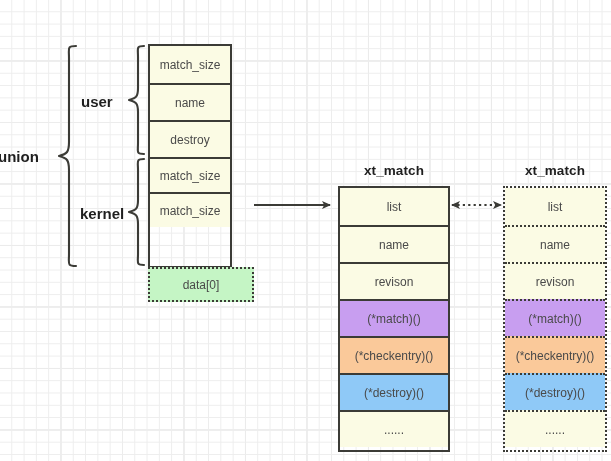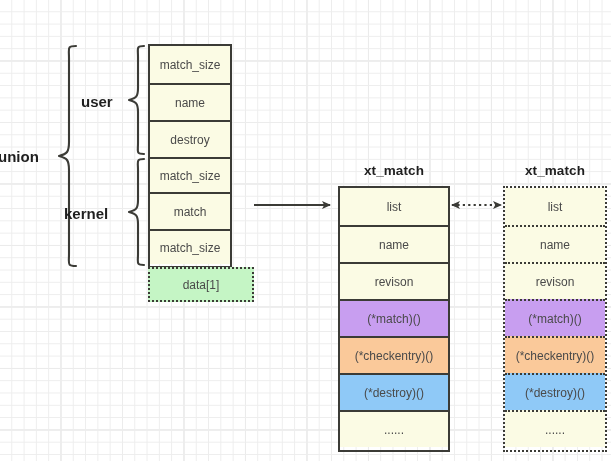--- a/index.html
+++ b/index.html
@@ -113,25 +113,24 @@
 
   <div class="struct-title" style="left:338px; top:163px; width:112px;">xt_match</div>
 
   <div class="struct-title" style="left:501px; top:163px; width:108px;">xt_match</div>
 
   <div class="struct solid" style="left:148px; top:44px; width:84px; height:224px;">
     <div class="row" style="height:37px; background:#fbfbe4;">match_size</div>
     <div class="row" style="height:37px; background:#fbfbe4;">name</div>
     <div class="row" style="height:37px; background:#fbfbe4;">destroy</div>
     <div class="row" style="height:35px; background:#fbfbe4;">match_size</div>
-    <div class="row" style="height:37px; background:#fbfbe4;">match</div>
     <div class="row" style="height:35px; background:#fbfbe4;">match_size</div>
   </div>
 
-  <div class="row detached" style="left:148px; top:267px; width:106px; height:35px; background:#c5f5c5;">data[1]</div>
+  <div class="row detached" style="left:148px; top:267px; width:106px; height:35px; background:#c5f5c5;">data[0]</div>
 
   <div class="struct solid" style="left:338px; top:186px; width:112px; height:266px;">
     <div class="row" style="height:37px; background:#fbfbe4;">list</div>
     <div class="row" style="height:37px; background:#fbfbe4;">name</div>
     <div class="row" style="height:37px; background:#fbfbe4;">revison</div>
     <div class="row" style="height:37px; background:#c89ef0;">(*match)()</div>
     <div class="row" style="height:37px; background:#fac99a;">(*checkentry)()</div>
     <div class="row" style="height:37px; background:#8fc9f7;">(*destroy)()</div>
     <div class="row" style="height:37px; background:#fbfbe4;">......</div>
   </div>
@@ -161,21 +160,21 @@
     </svg>
   </div>
   <div class="brace-label" style="left:81px; top:93px;">user</div>
 
   <div class="brace" style="left:126px; top:157px;">
     <svg width="20" height="110" viewBox="0 0 20 110">
       <path d="M 18 2 C 10 2, 12 4, 12 13 L 12 43 C 12 52, 10 53, 3 55
                C 10 57, 12 58, 12 67 L 12 97 C 12 106, 10 108, 18 108" fill="none" stroke="#3b3b36" stroke-width="2.1" stroke-linecap="round" stroke-linejoin="round"></path>
     </svg>
   </div>
-  <div class="brace-label" style="left:64px; top:205px;">kernel</div>
+  <div class="brace-label" style="left:80px; top:205px;">kernel</div>
 
   <div class="connector" style="left:254px; top:196px;">
     <svg width="86" height="20" viewBox="0 0 86 20">
       <defs>
         <marker id="arrow-solid" markerWidth="9" markerHeight="9" refX="8" refY="4" orient="auto" markerUnits="userSpaceOnUse">
           <path d="M 0 0 L 9 4 L 0 8 L 2.2 4 Z" fill="#3b3b36"></path>
         </marker>
       </defs>
       <line x1="0" y1="9" x2="76" y2="9" stroke="#3b3b36" stroke-width="2.1" marker-end="url(#arrow-solid)"></line>
     </svg>

